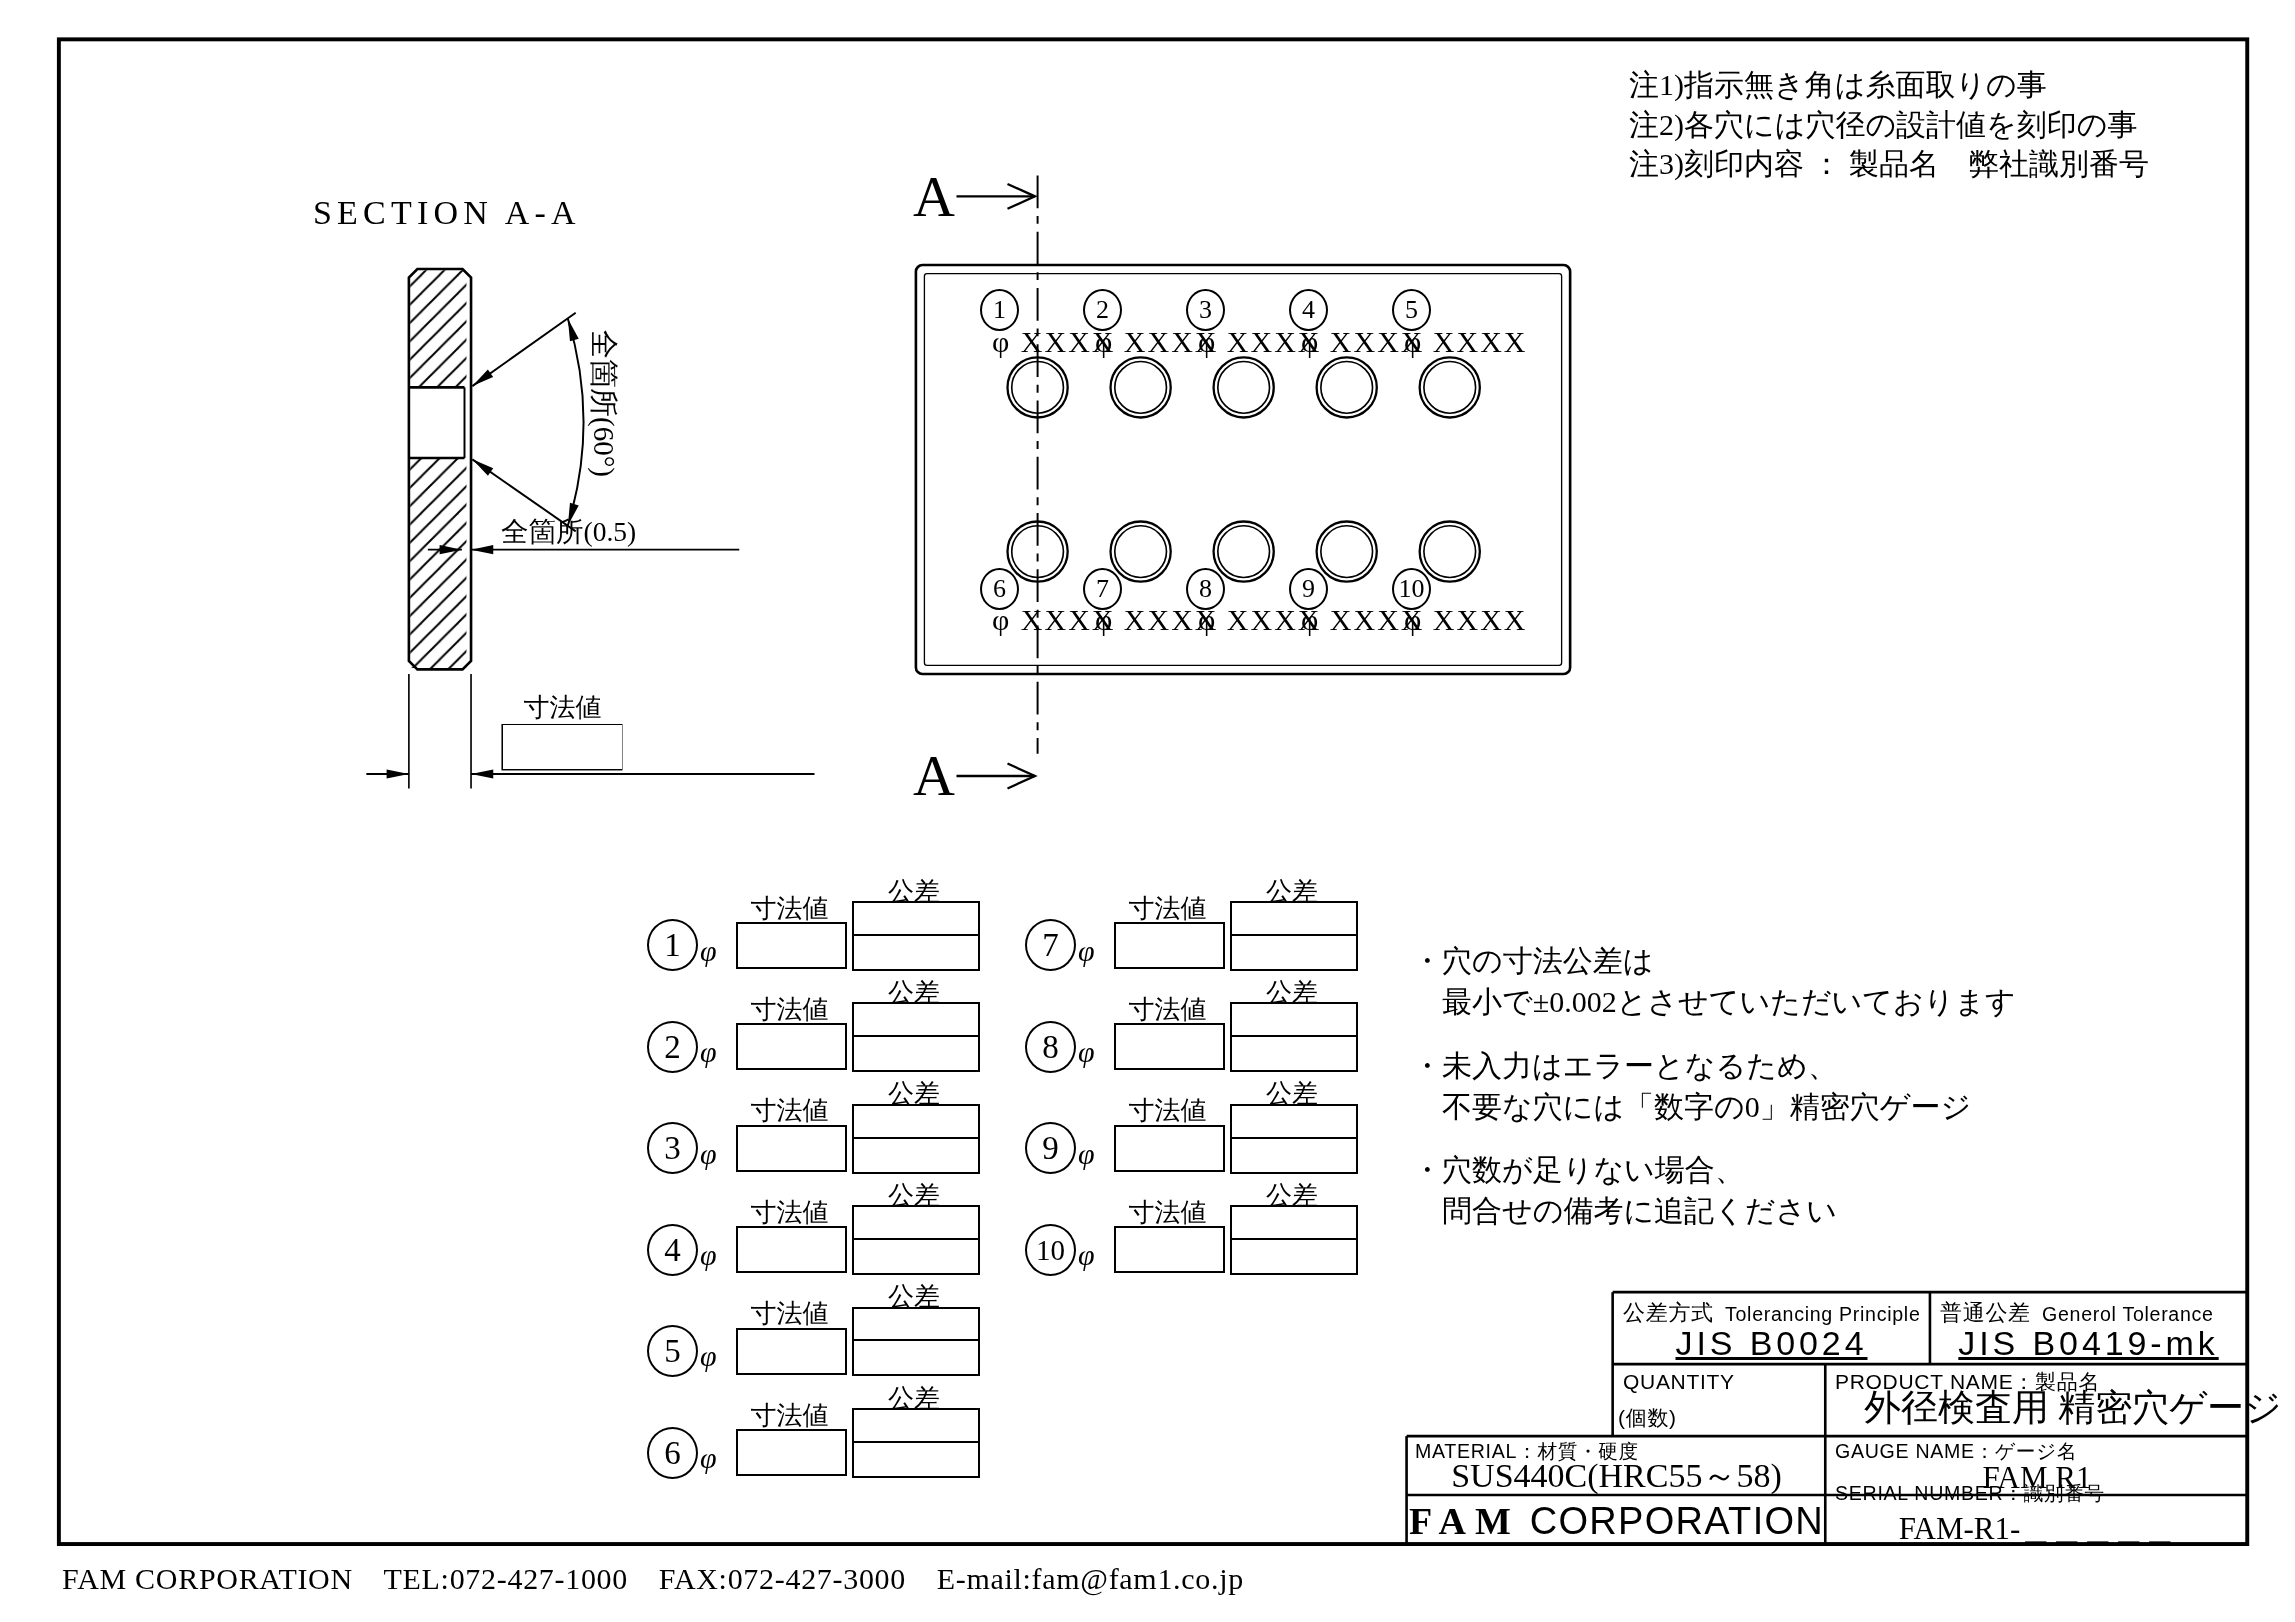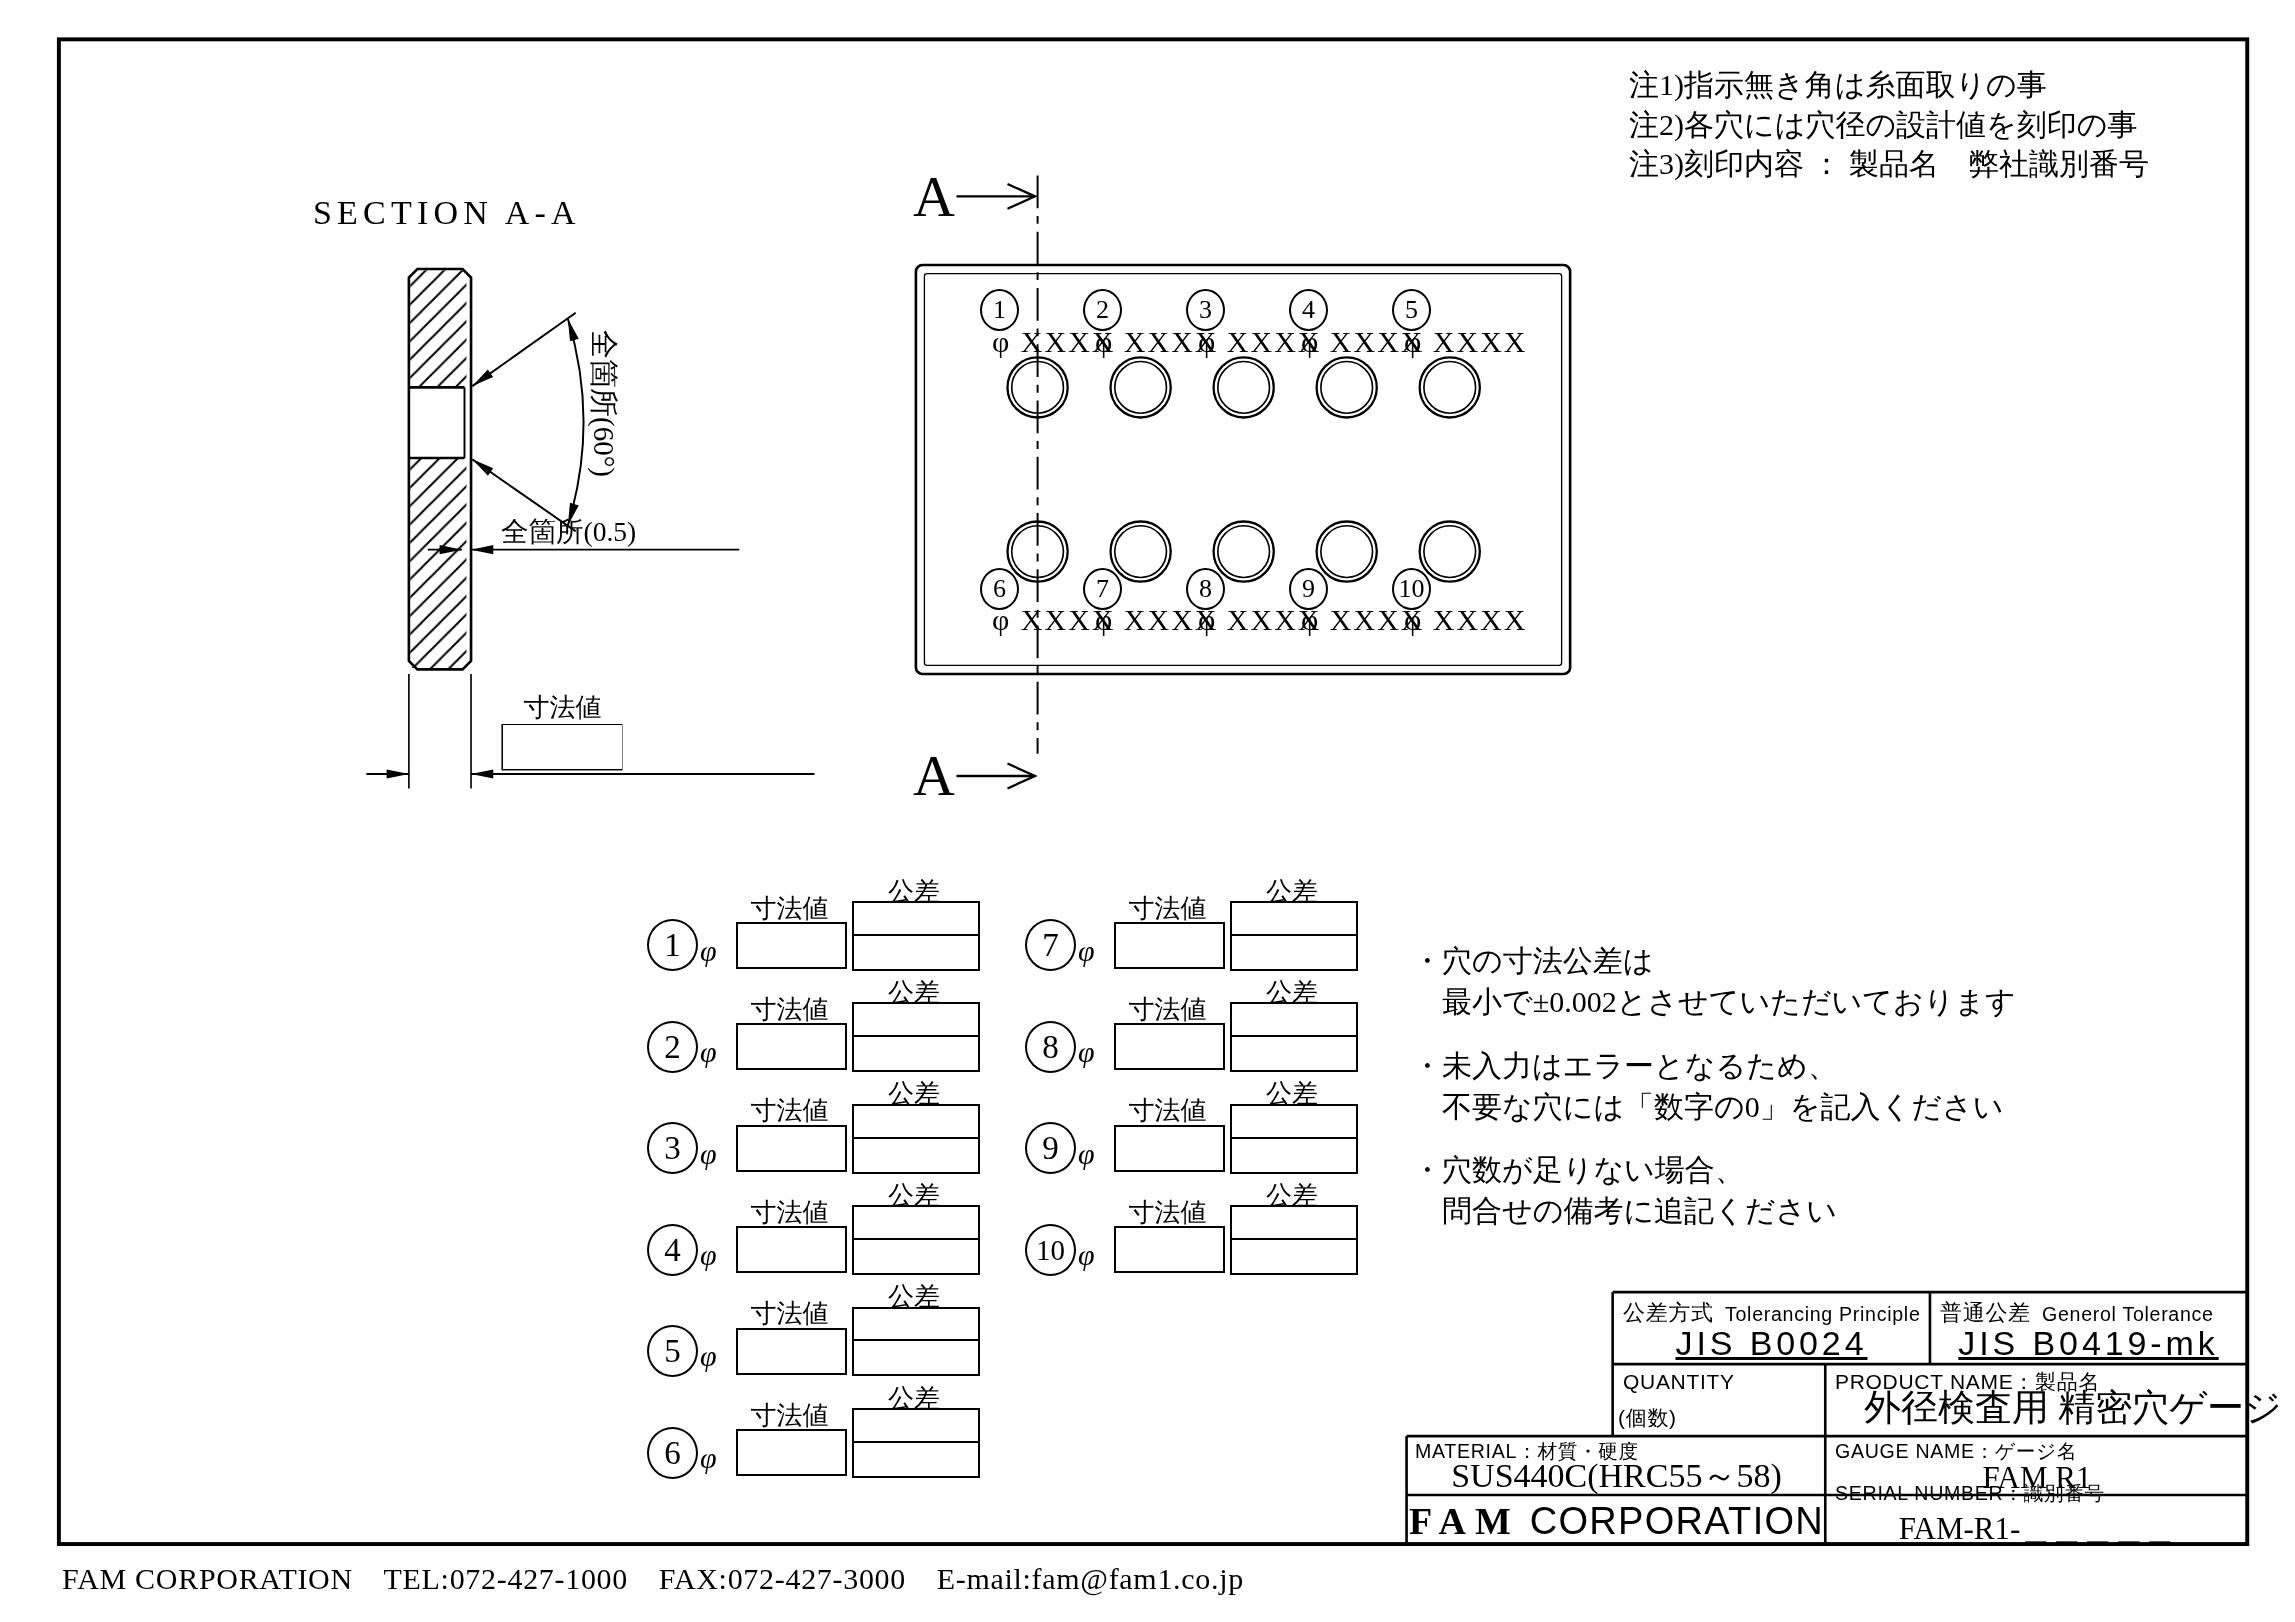--- a/index.html
+++ b/index.html
@@ -232,21 +232,21 @@
       <div class="badge" style="left:1025px;top:1224px;width:47px;height:48px;font-size:29px;">10</div>
       <div class="phi serif" style="left:1078px;top:1238px;">φ</div>
     </div>
 
   <div class="t side-note serif" style="left:1412px;top:941px;">
     <div>・穴の寸法公差は</div>
     <div class="l2">最小で±0.002とさせていただいております</div>
   </div>
   <div class="t side-note serif" style="left:1412px;top:1046px;">
     <div>・未入力はエラーとなるため、</div>
-    <div class="l2">不要な穴には「数字の0」を記入ください</div>
+    <div class="l2">不要な穴には「数字の0」精密穴ゲージ</div>
   </div>
   <div class="t side-note serif" style="left:1412px;top:1150px;">
     <div>・穴数が足りない場合、</div>
     <div class="l2">問合せの備考に追記ください</div>
   </div>
 
   <div class="t tb-label" style="left:1623px;top:1302px;font-size:22px;">公差方式</div>
   <div class="t tb-label" style="left:1725px;top:1305px;">Tolerancing Principle</div>
   <div class="t tb-value center" style="left:1613px;top:1326px;width:317px;font-size:34px;">JIS B0024</div>
 

